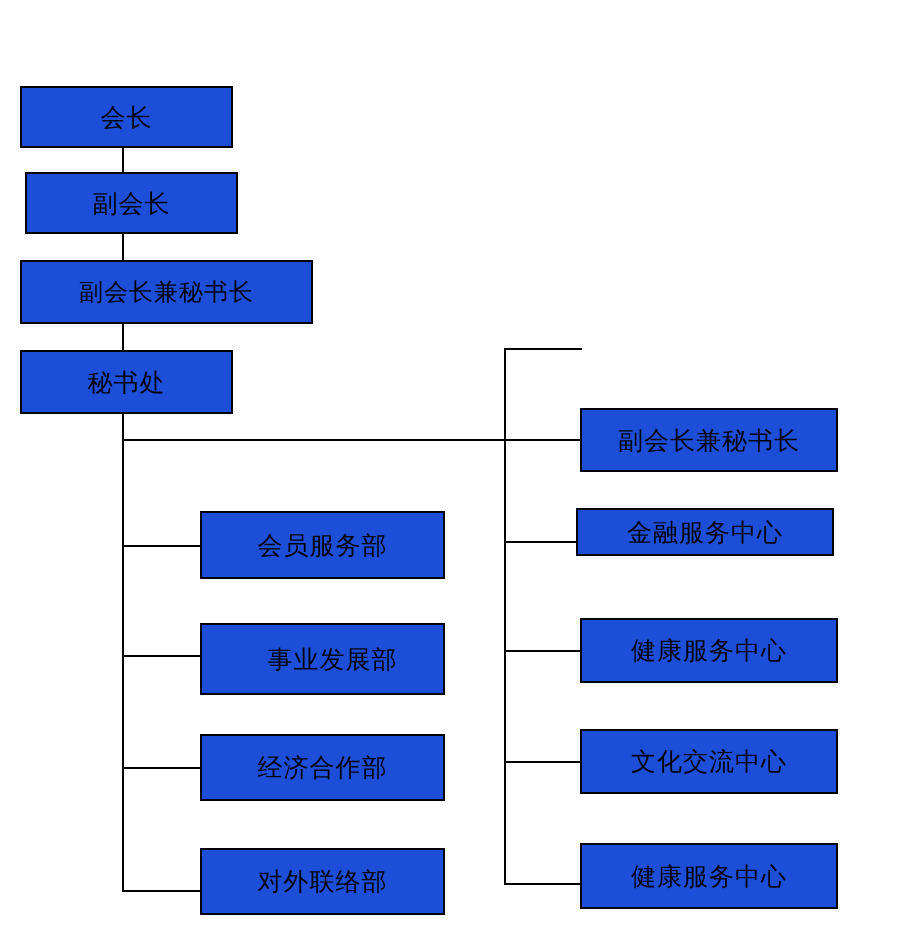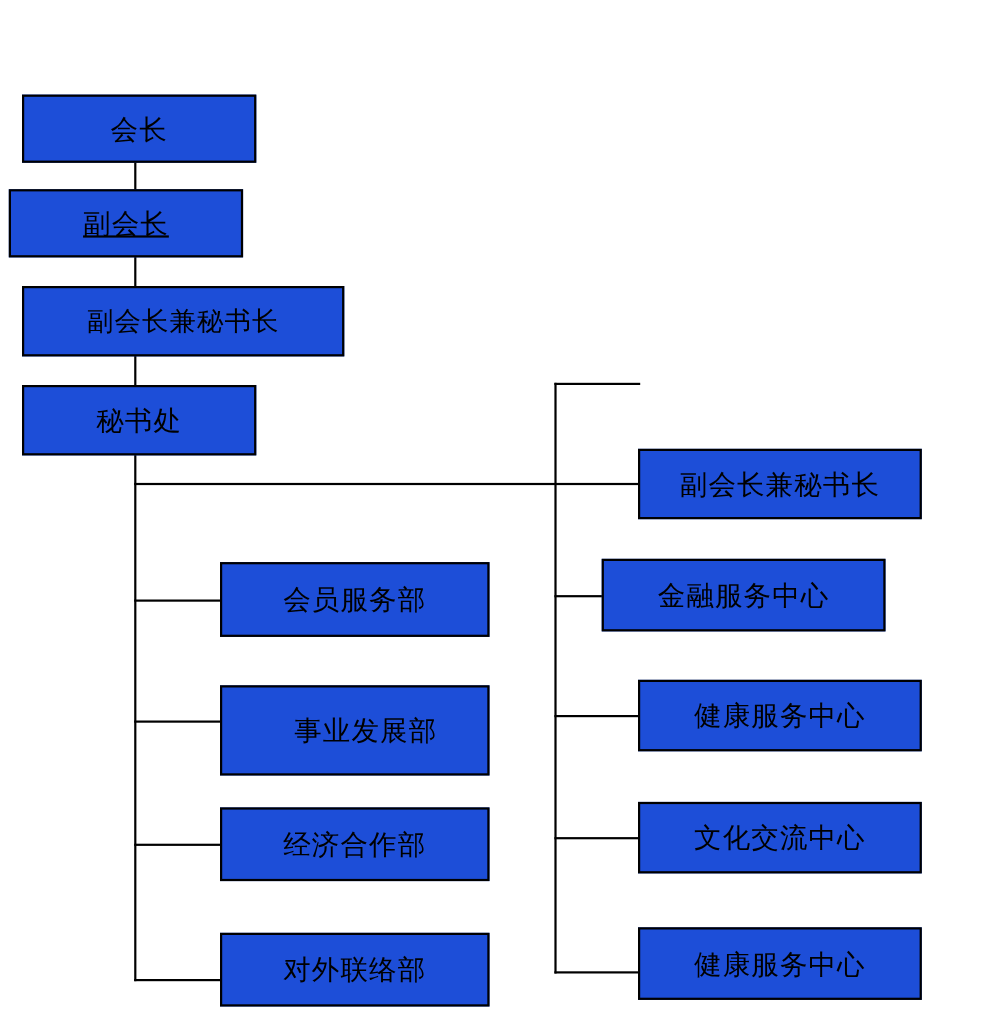--- a/index.html
+++ b/index.html
@@ -62,21 +62,21 @@
 
 <div id="org-chart">
 
 
   <div class="node" style="left:20px; top:86px; width:213px; height:62px;">
     <span>会长</span>
   </div>
 
   <div class="line v" style="left:122px; top:146px; height:28px;"></div>
 
-  <div class="node" style="left:8px; top:172px; width:213px; height:62px;text-decoration:underline;">
+  <div class="node" style="left:25px; top:172px; width:213px; height:62px;">
     <span>副会长</span>
   </div>
 
   <div class="line v" style="left:122px; top:232px; height:30px;"></div>
 
   <div class="node wide-title" style="left:20px; top:260px; width:293px; height:64px;font-family:Liberation Serif, serif;">
     <span>副会长兼秘书长</span>
   </div>
 
   <div class="line v" style="left:122px; top:322px; height:30px;"></div>
@@ -91,21 +91,21 @@
 
   <div class="line h" style="left:122px; top:545px; width:80px;"></div>
   <div class="line h" style="left:122px; top:655px; width:80px;"></div>
   <div class="line h" style="left:122px; top:767px; width:80px;"></div>
   <div class="line h" style="left:122px; top:890px; width:80px;"></div>
 
   <div class="node" style="left:200px; top:511px; width:245px; height:68px;">
     <span>会员服务部</span>
   </div>
 
-  <div class="node" style="left:200px; top:623px; width:245px; height:82px;padding-left:20px;">
+  <div class="node" style="left:200px; top:623px; width:245px; height:72px;padding-left:20px;">
     <span>事业发展部</span>
   </div>
 
   <div class="node" style="left:200px; top:734px; width:245px; height:67px;">
     <span>经济合作部</span>
   </div>
 
   <div class="node" style="left:200px; top:848px; width:245px; height:67px;">
     <span>对外联络部</span>
   </div>
@@ -116,21 +116,21 @@
   <div class="line h" style="left:504px; top:541px; width:78px;"></div>
   <div class="line h" style="left:504px; top:650px; width:78px;"></div>
   <div class="line h" style="left:504px; top:761px; width:78px;"></div>
   <div class="line h" style="left:504px; top:883px; width:78px;"></div>
 
 
   <div class="node" style="left:580px; top:408px; width:258px; height:64px;">
     <span>副会长兼秘书长</span>
   </div>
 
-  <div class="node" style="left:547px; top:508px; width:258px; height:66px;">
+  <div class="node" style="left:576px; top:508px; width:258px; height:48px;">
     <span>金融服务中心</span>
   </div>
 
   <div class="node" style="left:580px; top:618px; width:258px; height:65px;">
     <span>健康服务中心</span>
   </div>
 
   <div class="node" style="left:580px; top:729px; width:258px; height:65px;justify-content:center;">
     <span>文化交流中心</span>
   </div>

